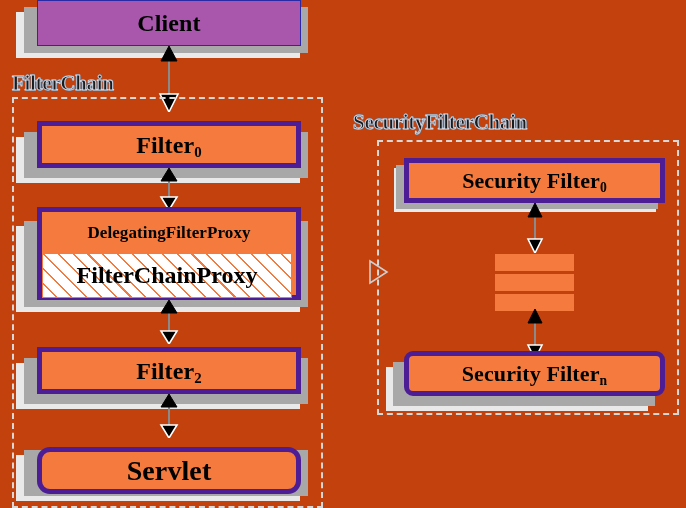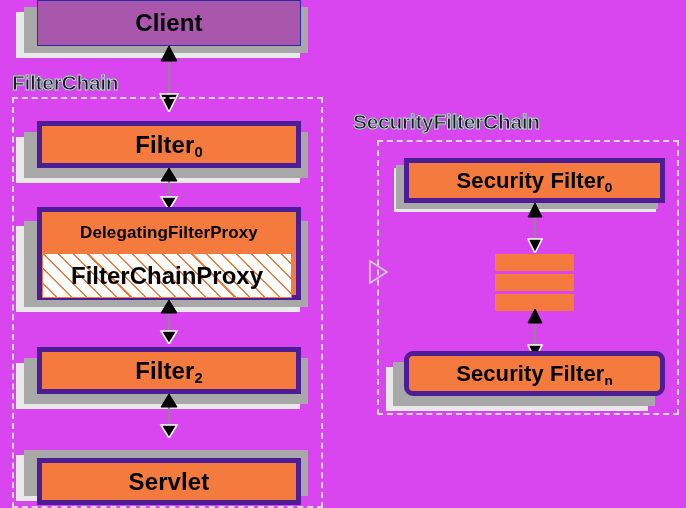--- a/index.html
+++ b/index.html
@@ -1,18 +1,18 @@
 <!DOCTYPE html>
 <html><head>
 <meta charset="utf-8">
 <style>
   html,body{margin:0;padding:0;background:#000;}
   body{width:686px;height:508px;overflow:hidden;
        font-family:"Liberation Sans","DejaVu Sans",sans-serif;}
-  #stage{position:relative;width:686px;height:508px;background:#d946ef;}
+  #stage{position:relative;width:686px;height:508px;background:#c2410c;font-family:Liberation Serif, serif;}
 
   
   .abs{position:absolute;box-sizing:border-box;}
 
   
   .shadow-far{background:#e9e9e9;}
   .shadow-near{background:#a8a8a8;}
 
   
   .node{
@@ -131,21 +131,21 @@
   <div class="conn" style="left:158px;top:394px;width:22px;height:44px;">
     <svg width="22" height="44" viewBox="0 0 22 44">
       <line x1="11" y1="4" x2="11" y2="36" stroke="#8a8a8a" stroke-width="2"></line>
       <polygon points="11,0 3,13 19,13" fill="#000" stroke="#000" stroke-width="1"></polygon>
       <polygon points="11,44 3,31 19,31" fill="#000" stroke="#ffffff" stroke-width="1.6"></polygon>
     </svg>
   </div>
 
   <div class="abs shadow-far" style="left:16px;top:455px;width:284px;height:46px;"></div>
   <div class="abs shadow-near" style="left:24px;top:450px;width:284px;height:46px;"></div>
-  <div class="abs node node-orange" style="left:37px;top:458px;width:264px;height:47px;font-size:24px;">
+  <div class="abs node node-orange" style="left:37px;top:447px;width:264px;height:47px;font-size:28px;border-radius:13px;">
     <span class="lbl">Servlet</span>
   </div>
 
   <div class="abs group-frame" style="left:377px;top:140px;width:302px;height:275px;"></div>
   <div class="abs group-caption" style="left:353px;top:110px;">SecurityFilterChain</div>
 
   <div class="abs shadow-far" style="left:394px;top:168px;width:262px;height:44px;"></div>
   <div class="abs shadow-near" style="left:396px;top:165px;width:262px;height:44px;"></div>
   <div class="abs node node-orange" style="left:404px;top:158px;width:261px;height:45px;font-size:22px;">
     <span class="lbl"><span>Security Filter</span><sub>0</sub></span>

